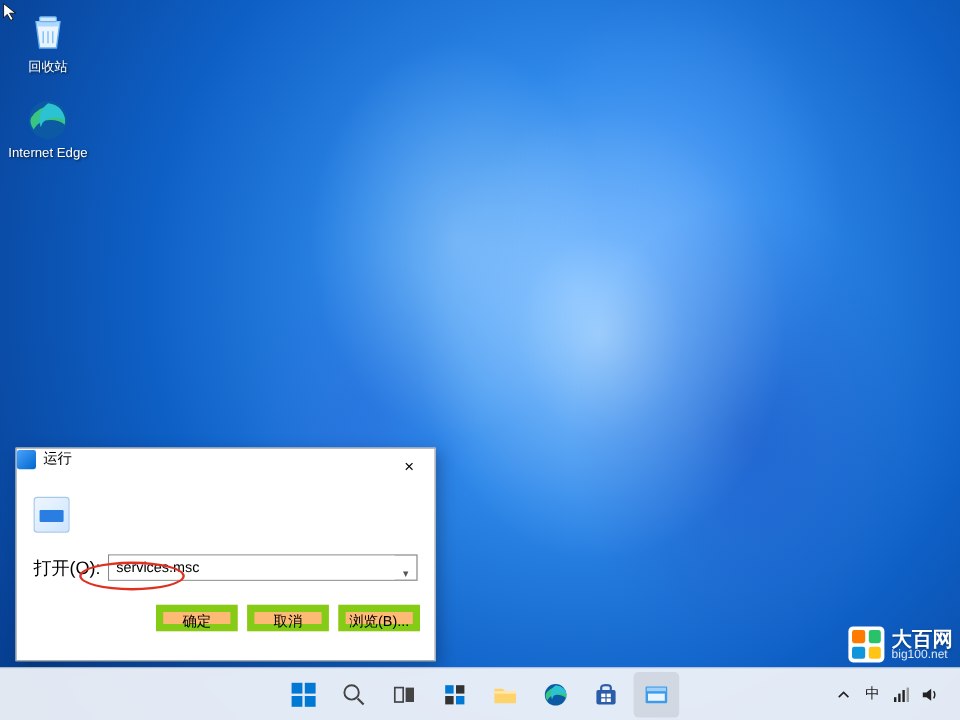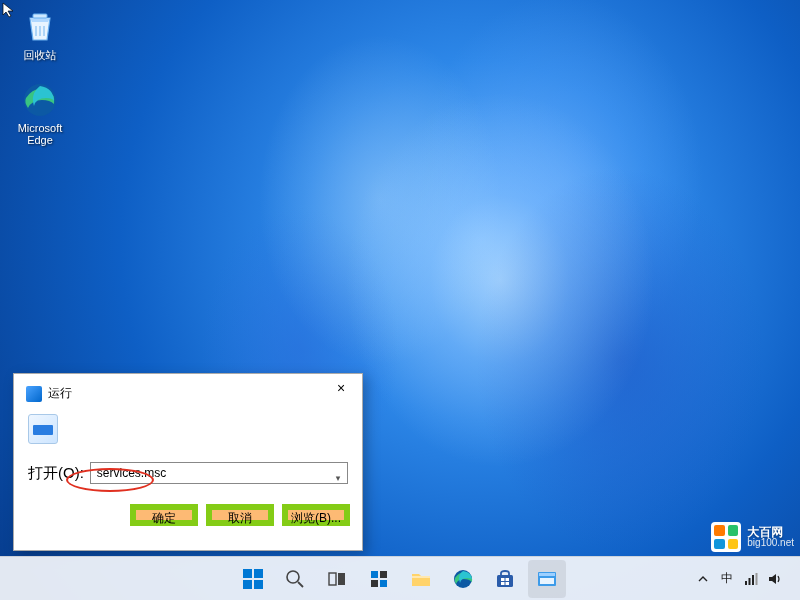--- a/index.html
+++ b/index.html
@@ -44,22 +44,22 @@
       position: absolute;
       left: 13px; top: 373px;
       width: 350px; height: 178px;
       background: #fff;
       border: 1px solid #aaa;
       box-shadow: 4px 4px 12px rgba(0,0,0,0.25);
       font-size: 12px;
     }
     .run-title {
       height: 28px;
-      display: flex; align-items: flex-end; justify-content: space-between;
-      padding-left: 12px;
+      display: flex; align-items: flex-start; justify-content: space-between;
+      padding-left: 0;
     }
     .run-title .ttl-left { display: flex; align-items: center; gap: 6px; }
     .run-title .ttl-icon {
       width: 16px; height: 16px;
       background: linear-gradient(135deg,#4aa3ff,#0066cc);
       border-radius: 2px;
       position: relative;
     }
     .run-title .x-btn {
       width: 42px; height: 28px;
@@ -160,21 +160,21 @@
       color: #fff;
     }
     .wm-logo {
       width: 30px; height: 30px;
       display: grid; grid-template-columns: 1fr 1fr; grid-template-rows: 1fr 1fr;
       gap: 3px;
       background: #fff; padding: 3px; border-radius: 4px;
     }
     .wm-logo div { border-radius: 2px; }
     .wm-text { display: flex; flex-direction: column; line-height: 1; }
-    .wm-main { font-size: 12px; font-weight: 700; text-shadow: 0 1px 2px rgba(0,0,0,0.4); }
+    .wm-main { font-size: 17px; font-weight: 700; text-shadow: 0 1px 2px rgba(0,0,0,0.4); }
     .wm-sub { font-size: 10px; color: #e0e8f0; }
     svg { display: block; }
   </style>
 </head>
 <body>
 
 <div class="wallpaper-swirl"></div>
 
 <div class="cursor-arrow">
   <svg viewBox="0 0 16 16">
@@ -195,21 +195,21 @@
 </div>
 
 <div class="desktop-icon" style="left:6px;top:80px">
   <div class="ico">
     <svg width="40" height="40" viewBox="0 0 40 40">
       <circle cx="20" cy="20" r="16" fill="#0c59a4"></circle>
       <path d="M6 18 Q14 6 26 10 Q36 14 34 24 Q30 20 22 20 Q12 20 8 28 Q4 22 6 18 Z" fill="#39c481"></path>
       <path d="M20 6 Q34 8 34 22 Q34 18 26 18 Q16 18 14 26 Q10 14 20 6 Z" fill="#2bc3d2"></path>
     </svg>
   </div>
-  <div class="lbl">Microsoft Edge</div>
+  <div class="lbl">Internet Edge</div>
 </div>
 
 <div class="run-dialog">
   <div class="run-title">
     <div class="ttl-left">
       <div class="ttl-icon"></div>
       <span>运行</span>
     </div>
     <div class="x-btn">
       <span>×</span>

